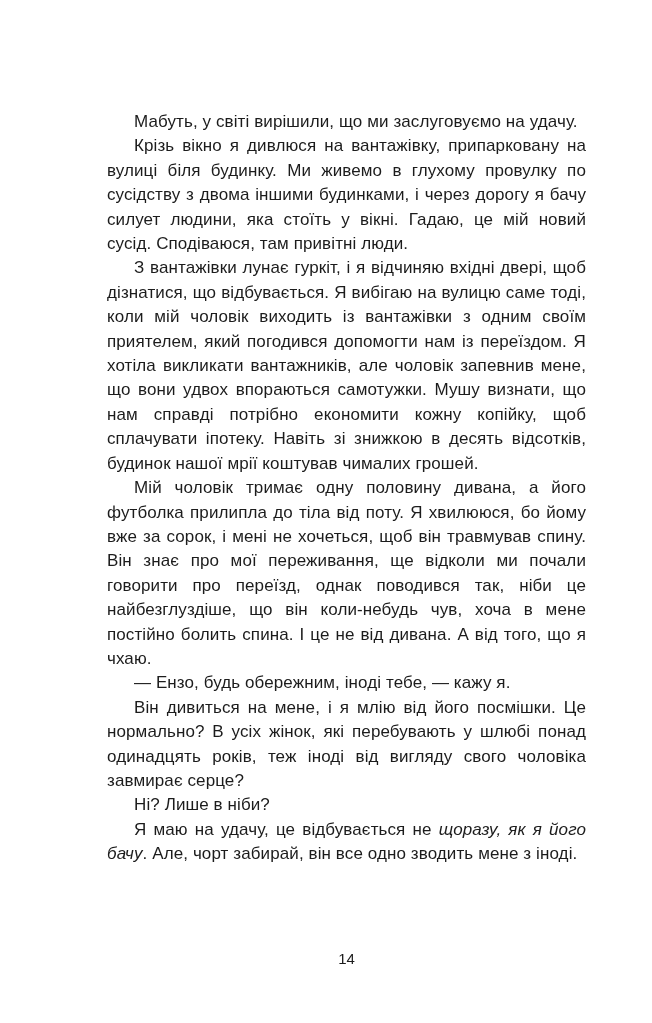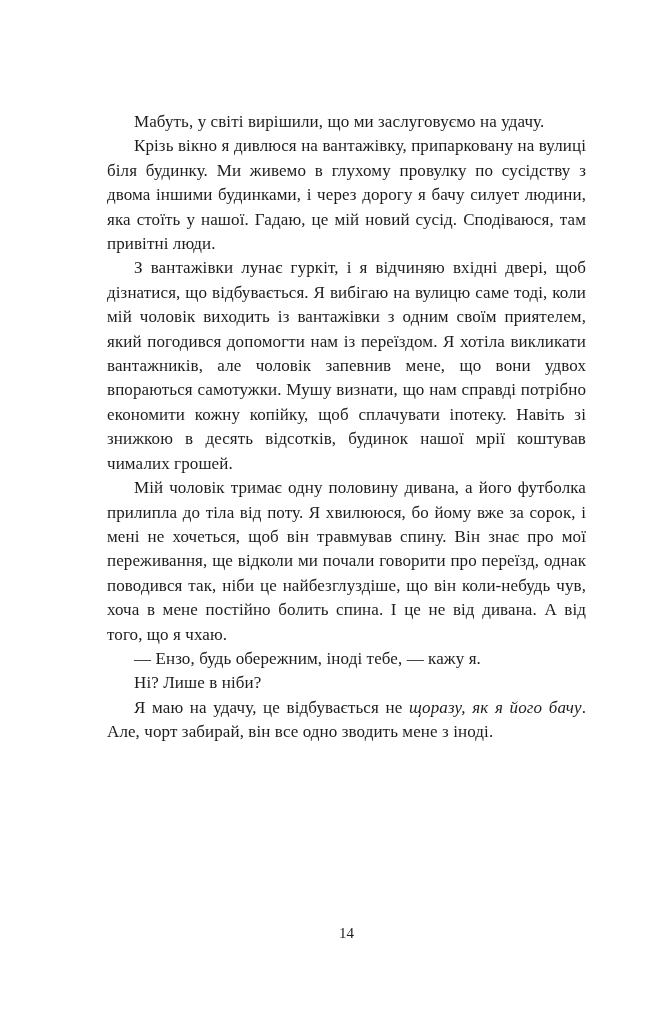--- a/index.html
+++ b/index.html
@@ -6,21 +6,21 @@
     margin: 0;
     padding: 0;
     background: #ffffff;
   }
   .page {
     position: relative;
     width: 652px;
     height: 980px;
     background: #ffffff;
     overflow: hidden;
-    font-family: Liberation Serif, serif;
+    font-family: Liberation Sans, sans-serif;
     color: #1c1c1c;
   }
   .text-block {
     position: absolute;
     left: 107px;
     top: 110px;
     width: 479px;
     font-size: 17px;
     line-height: 24.4px;
     text-align: justify;
@@ -29,35 +29,36 @@
   .text-block p {
     margin: 0;
     padding: 0;
     text-indent: 27px;
   }
   .text-block em {
     font-style: italic;
   }
   .page-number {
     position: absolute;
-    top: 925px;
+    top: 950px;
     left: 107px;
     width: 479px;
     text-align: center;
     font-size: 15px;
     color: #1c1c1c;
   }
 </style>
 </head>
 <body>
 
 <div class="page">
   <div class="text-block">
       <p><span>Мабуть, у світі вирішили, що ми заслуговуємо на удачу.</span></p>
-      <p><span>Крізь вікно я дивлюся на вантажівку, припарковану на вулиці біля будинку. Ми живемо в глухому провулку по сусідству з двома іншими будинками, і через дорогу я бачу силует людини, яка стоїть у нашої. Гадаю, це мій новий сусід. Сподіваюся, там привітні люди.</span></p>
+      <p><span>Крізь вікно я дивлюся на вантажівку, припарковану на вулиці біля будинку. Ми живемо в глухому провулку по сусідству з двома іншими будинками, і через дорогу я бачу силует людини, яка стоїть у вікні. Гадаю, це мій новий сусід. Сподіваюся, там привітні люди.</span></p>
       <p><span>З вантажівки лунає гуркіт, і я відчиняю вхідні двері, щоб дізнатися, що відбувається. Я вибігаю на вулицю саме тоді, коли мій чоловік виходить із вантажівки з одним своїм приятелем, який погодився допомогти нам із переїздом. Я хотіла викликати вантажників, але чоловік запевнив мене, що вони удвох впораються самотужки. Мушу визнати, що нам справді потрібно економити кожну копійку, щоб сплачувати іпотеку. Навіть зі знижкою в десять відсотків, будинок нашої мрії коштував чималих грошей.</span></p>
       <p><span>Мій чоловік тримає одну половину дивана, а його футболка прилипла до тіла від поту. Я хвилююся, бо йому вже за сорок, і мені не хочеться, щоб він травмував спину. Він знає про мої переживання, ще відколи ми почали говорити про переїзд, однак поводився так, ніби це найбезглуздіше, що він коли-небудь чув, хоча в мене постійно болить спина. І це не від дивана. А від того, що я чхаю.</span></p>
       <p><span>— Ензо, будь обережним, іноді тебе, — кажу я.</span></p>
+      <p><span>Він дивиться на мене, і я млію від його посмішки. Це нормально? В усіх жінок, які перебувають у шлюбі понад одинадцять років, теж іноді від вигляду свого чоловіка завмирає серце?</span></p>
       <p><span>Ні? Лише в ніби?</span></p>
       <p><span>Я маю на удачу, це відбувається не </span><em>щоразу, як я його бачу</em><span>. Але, чорт забирай, він все одно зводить мене з іноді.</span></p>
     </div>
   <div class="page-number">14</div>
 </div>
 
 </body></html>

